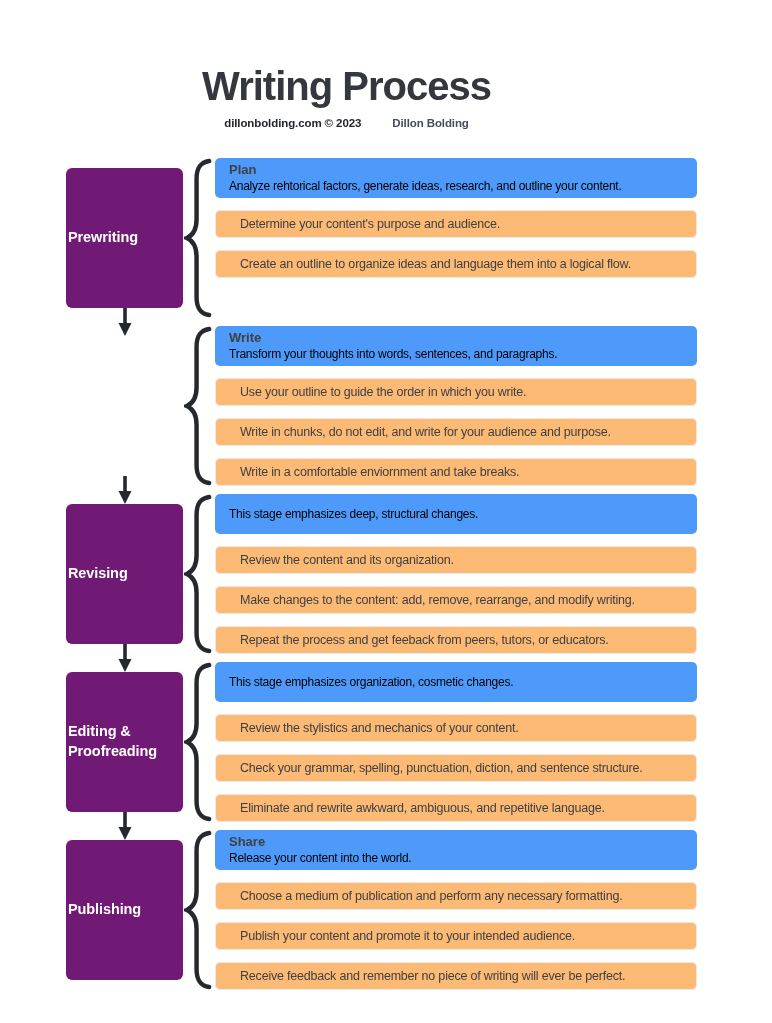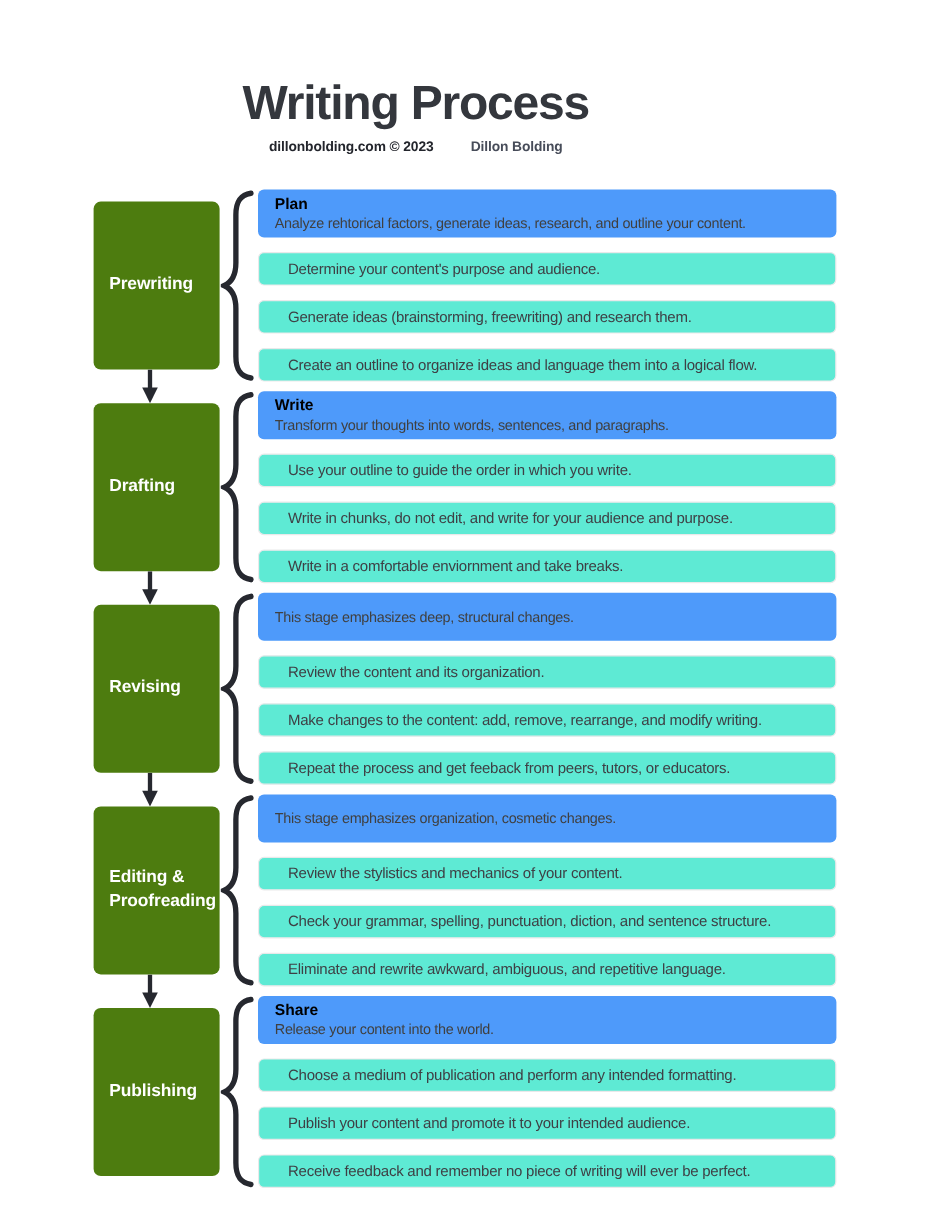--- a/index.html
+++ b/index.html
@@ -40,27 +40,26 @@
     flex-direction: column;
     gap: 8px;
   }
   .section { display: flex; height: 160px; }
 
   
   .stage-cell { width: 117px; position: relative; flex: none; }
   .stage-box {
     position: absolute;
     left: 0; right: 0; top: 10px; bottom: 10px;
-    background: #4d7c0f;
+    background: #701a75;
     border-radius: 6px;
     display: flex;
     align-items: center;
-    padding: 0 13px;
+    padding: 0 2px;
     box-sizing: border-box;
-    margin-left: 12px;
   }
   .stage-label {
     color: #ffffff;
     font-weight: bold;
     font-size: 14.5px;
     line-height: 1.35;
     letter-spacing: -0.1px;
   }
   .arrow {
     position: absolute;
@@ -83,39 +82,39 @@
     background: #4e9afa;
     border-radius: 5px;
     box-sizing: border-box;
     padding: 4px 8px 4px 14px;
     display: flex;
     flex-direction: column;
     justify-content: center;
     overflow: hidden;
   }
   .h-title {
-    color: #000000;
+    color: #404040;
     font-weight: bold;
     font-size: 13px;
     line-height: 16px;
     white-space: nowrap;
   }
   .h-sub {
-    color: #404040;
+    color: #000000;
     font-size: 12px;
     line-height: 16px;
     letter-spacing: -0.25px;
     white-space: nowrap;
   }
   .h-sub.italic { }
 
   .tip {
     height: 28px;
     margin-top: 12px;
-    background: #5eead4;
+    background: #fdba74;
     border: 1px solid #e9e9ea;
     border-radius: 5px;
     box-sizing: border-box;
     display: flex;
     align-items: center;
     padding: 0 6px 0 24px;
     font-size: 12.5px;
     letter-spacing: -0.2px;
     color: #3e4045;
     white-space: nowrap;
@@ -150,30 +149,26 @@
         <svg class="brace" viewBox="0 0 30 160" preserveAspectRatio="none">
           <path d="M 26 3 C 16 4.5, 13 11, 13 21 L 13 61 C 13 71, 10 77, 3 80 C 10 83, 13 89, 13 99 L 13 139 C 13 149, 16 155.5, 26 157" fill="none" stroke="#26282f" stroke-width="4.6" stroke-linecap="round"></path>
         </svg>
       </div>
       <div class="content-cell">
         <div class="sec-header">
           <div class="h-title">Plan</div>
           <div class="h-sub">Analyze rehtorical factors, generate ideas, research, and outline your content.</div>
         </div>
         <div class="tip">Determine your content's purpose and audience.</div>
-        <div class="tip">Generate ideas (brainstorming, freewriting) and research them.</div>
         <div class="tip">Create an outline to organize ideas and language them into a logical flow.</div>
       </div>
     </div>
 
     <div class="section">
       <div class="stage-cell">
-        <div class="stage-box">
-          <span class="stage-label">Drafting</span>
-        </div>
         <svg class="arrow" viewBox="0 0 16 28" preserveAspectRatio="none">
           <line x1="8" y1="0" x2="8" y2="17" stroke="#26282f" stroke-width="3.6"></line>
           <polygon points="8,28 1.5,15 14.5,15" fill="#26282f"></polygon>
         </svg>
       </div>
       <div class="brace-cell">
         <svg class="brace" viewBox="0 0 30 160" preserveAspectRatio="none">
           <path d="M 26 3 C 16 4.5, 13 11, 13 21 L 13 61 C 13 71, 10 77, 3 80 C 10 83, 13 89, 13 99 L 13 139 C 13 149, 16 155.5, 26 157" fill="none" stroke="#26282f" stroke-width="4.6" stroke-linecap="round"></path>
         </svg>
       </div>
@@ -247,20 +242,20 @@
       <div class="brace-cell">
         <svg class="brace" viewBox="0 0 30 160" preserveAspectRatio="none">
           <path d="M 26 3 C 16 4.5, 13 11, 13 21 L 13 61 C 13 71, 10 77, 3 80 C 10 83, 13 89, 13 99 L 13 139 C 13 149, 16 155.5, 26 157" fill="none" stroke="#26282f" stroke-width="4.6" stroke-linecap="round"></path>
         </svg>
       </div>
       <div class="content-cell">
         <div class="sec-header">
           <div class="h-title">Share</div>
           <div class="h-sub italic">Release your content into the world.</div>
         </div>
-        <div class="tip">Choose a medium of publication and perform any intended formatting.</div>
+        <div class="tip">Choose a medium of publication and perform any necessary formatting.</div>
         <div class="tip">Publish your content and promote it to your intended audience.</div>
         <div class="tip">Receive feedback and  remember no piece of writing will ever be perfect.</div>
       </div>
     </div>
 
   </div>
 </div>
 
 </body></html>

